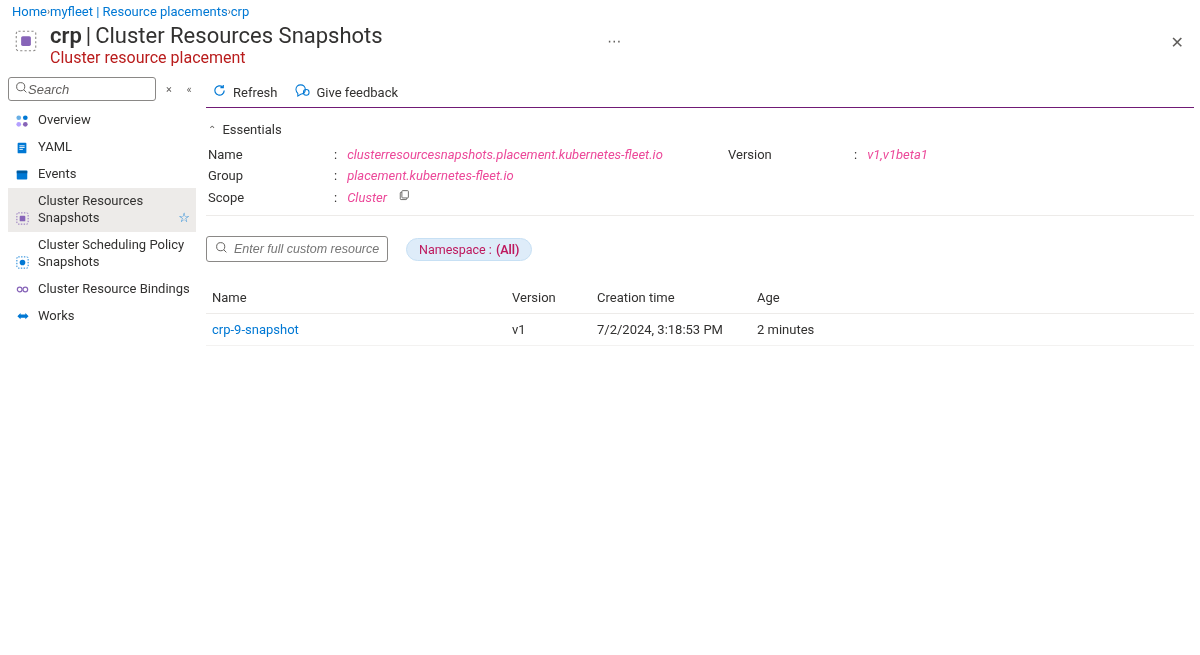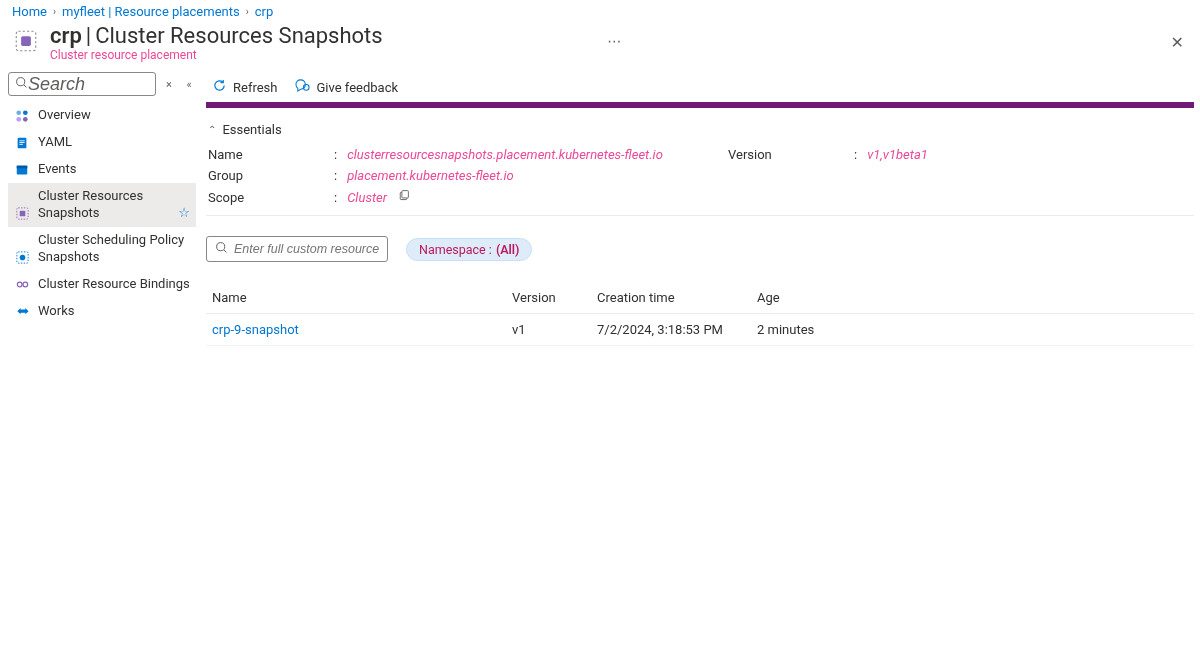--- a/index.html
+++ b/index.html
@@ -11,21 +11,21 @@
     width: 1200px;
     height: 655px;
     overflow: hidden;
   }
   a { color: #0078d4; text-decoration: none; }
 
   
   .breadcrumb {
     display: flex;
     align-items: center;
-    gap: 6px;
+    gap: 0;
     padding: 4px 12px 2px 12px;
     font-size: 13px;
   }
   .breadcrumb .sep { color: #605e5c; font-size: 10px; }
   .breadcrumb .crumb { color: #0078d4; cursor: pointer; }
 
   
   .header {
     display: flex;
     align-items: flex-start;
@@ -44,22 +44,22 @@
     font-weight: 600;
     color: #323130;
     display: flex;
     align-items: center;
     gap: 4px;
   }
   .header-title .bold { font-weight: 600; }
   .header-title .sep2 { font-weight: 400; color: #323130; }
   .header-title .light { font-weight: 400; }
   .header-sub {
-    font-size: 12px;
-    color: #ec4899;
+    font-size: 16px;
+    color: #b91c1c;
     margin-top: 0px;
   }
   .header-more {
     color: #605e5c;
     font-size: 14px;
     margin-left: 12px;
     margin-top: 10px;
     cursor: pointer;
   }
   .header-close {
@@ -93,21 +93,21 @@
     border: 1px solid #8a8886;
     border-radius: 3px;
     height: 24px;
     padding: 0 6px;
     background:#fff;
   }
   .search-box input {
     border: none;
     outline: none;
     width: 100%;
-    font-size: 18px;
+    font-size: 13px;
     color: #323130;
     font-style: italic;
   }
   .search-box input::placeholder { font-style: italic; color: #605e5c; }
   .search-icon { color: #605e5c; }
   .sidebar-util {
     color:#605e5c; font-size:11px; cursor:pointer;
     width:14px; text-align:center;
   }
 
@@ -135,21 +135,21 @@
   .main {
     flex: 1;
     padding: 0 6px 0 6px;
     overflow: auto;
   }
   .toolbar {
     display: flex;
     align-items: center;
     gap: 18px;
     padding: 6px 6px;
-    border-bottom: 6px solid #701a75;
+    border-bottom: 1px solid #701a75;
   }
   .toolbar-btn {
     display: flex;
     align-items: center;
     gap: 6px;
     font-size: 13px;
     color: #323130;
     cursor: pointer;
   }
   .toolbar-btn .tb-icon { color:#0078d4; }

